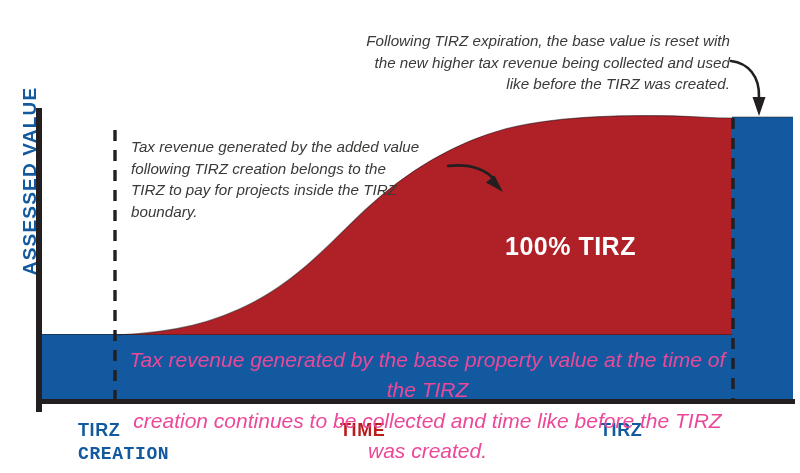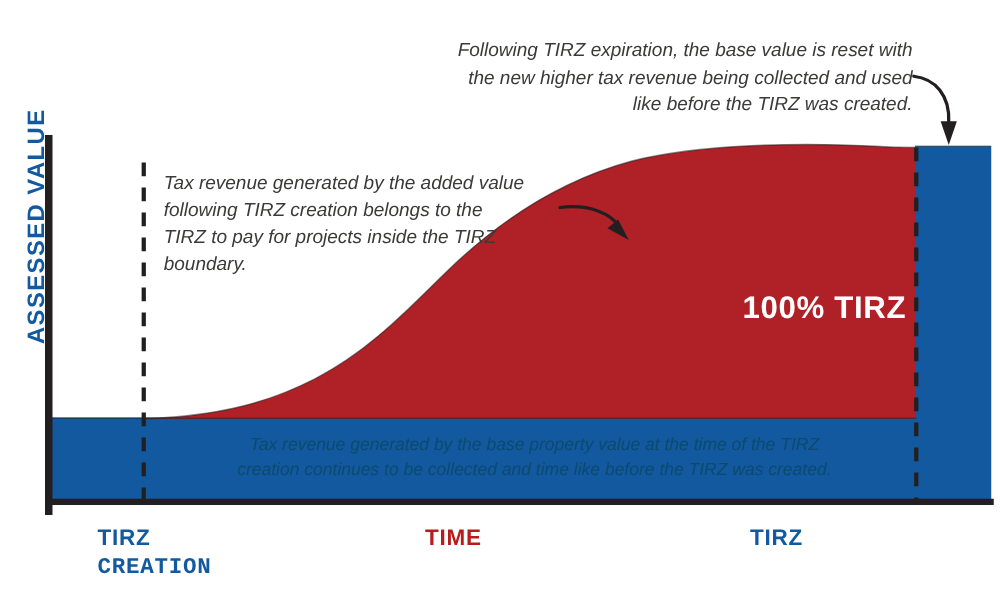--- a/index.html
+++ b/index.html
@@ -104,30 +104,30 @@
 
   
   #label-base-band {
     position: absolute;
     left: 120px;
     top: 345px;
     width: 615px;
     text-align: center;
     font-family: "Liberation Sans", sans-serif;
     font-style: italic;
-    font-size: 14px;
+    font-size: 21px;
     line-height: 1.45;
-    color: #0c4a6e;
+    color: #ec4899;
   }
   #label-tirz-share {
     position: absolute;
     left: 505px;
     top: 232px;
     width: 220px;
-    text-align: right;
+    text-align: left;
     font-family: "Liberation Sans", sans-serif;
     font-weight: bold;
     font-size: 25px;
     letter-spacing: 0.5px;
     color: #ffffff;
   }
 </style>
 </head>
 <body>
 

